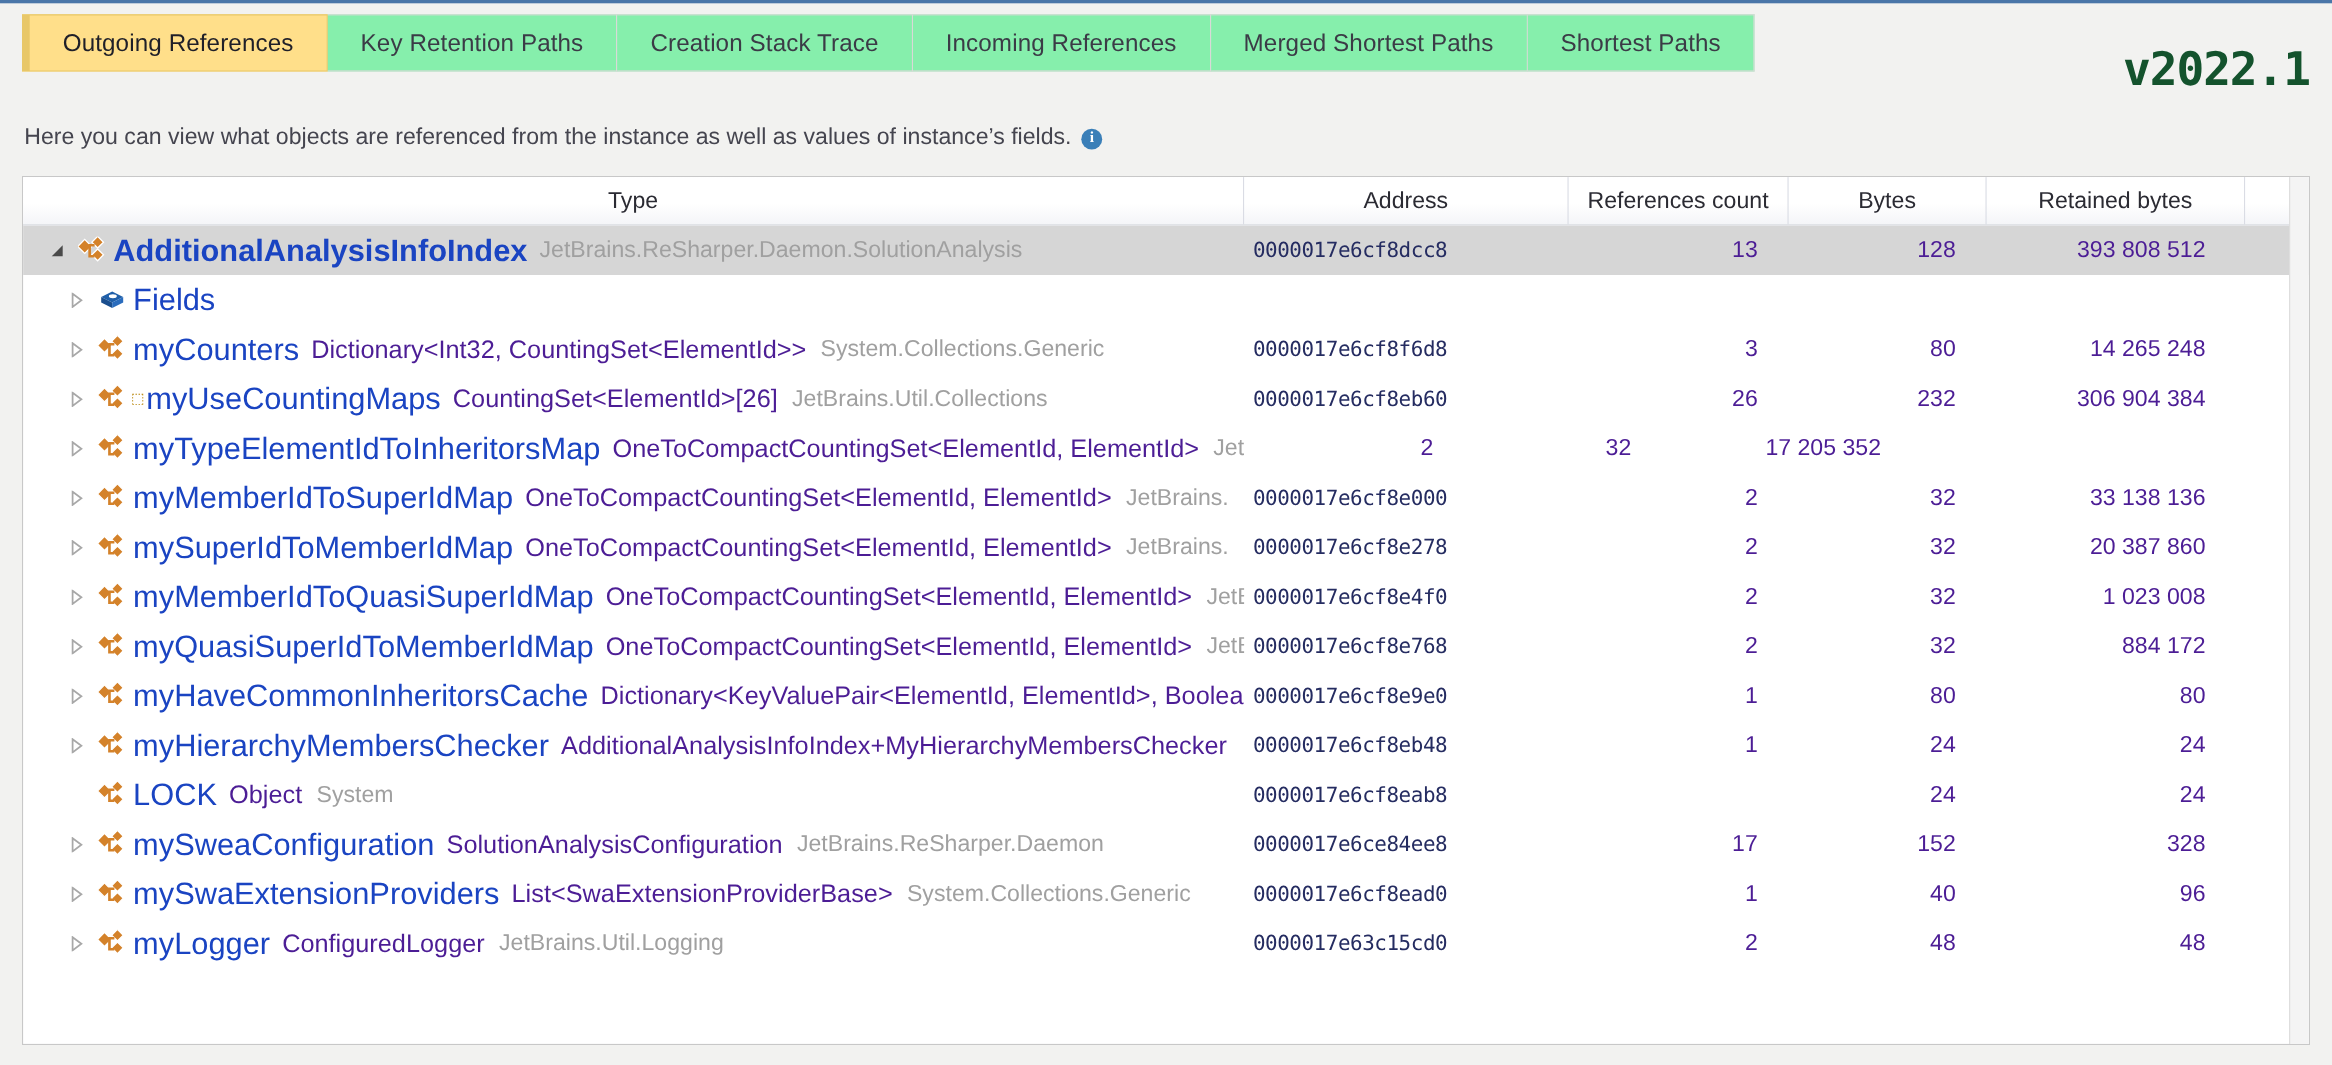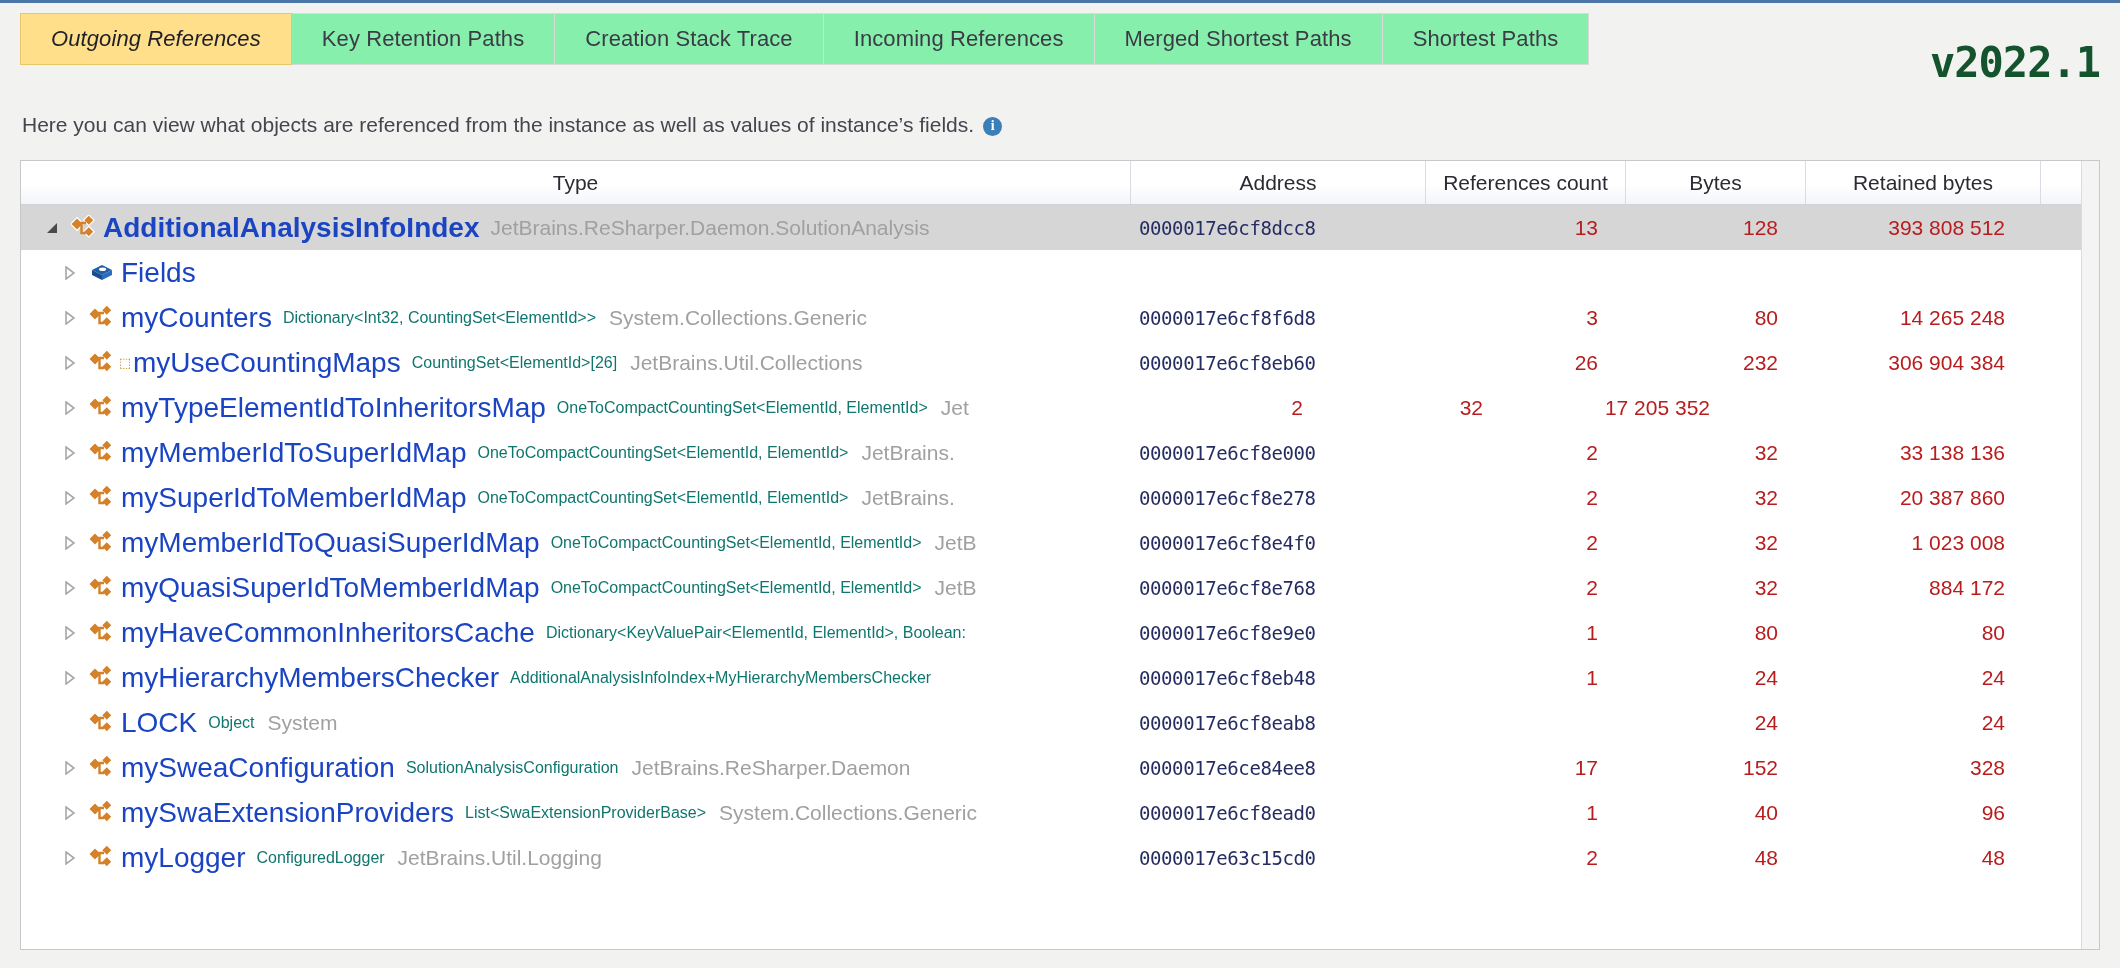--- a/index.html
+++ b/index.html
@@ -39,21 +39,21 @@
     display: flex;
     align-items: center;
     justify-content: center;
     font-size: 22px;
     color: #3b3b46;
     padding: 0 30px;
     white-space: nowrap;
     cursor: pointer;
     letter-spacing: 0.1px;
   }
-  .tab:first-child { border-left: 1px solid #701a75; font-style: italic; }
+  .tab:first-child { border-left: 7px solid #701a75; }
   .tab.active {
     background: #ffdf8a;
     border-color: #e8c768;
     color: #1f1f28;
   }
   .tab.active + .tab { border-left: none; }
 
   
   .version {
     position: absolute;
@@ -162,21 +162,21 @@
     padding-left: 8px;
     font-family: "DejaVu Sans Mono", "Liberation Mono", monospace;
     font-size: 19px;
     color: #252c61;
     letter-spacing: -0.4px;
   }
   .c-num {
     justify-content: flex-end;
     padding-right: 28px;
     font-size: 21px;
-    color: #b91c1c;
+    color: #4c1d95;
   }
   .c-refcount { width: 200px; }
   .c-bytes    { width: 180px; }
   .c-retained { width: 235px; padding-right: 36px; }
   .c-spacer   { width: 58px; }
 
   
   .indent { flex: none; }
   .expander {
     flex: none;
@@ -206,22 +206,22 @@
     font-family: "DejaVu Sans", sans-serif;
   }
 
   .name {
     font-size: 28px;
     color: #1a44c2;
     margin-right: 11px;
   }
   .name.bold { font-weight: 600; }
   .typename {
-    font-size: 16px;
-    color: #0f766e;
+    font-size: 23px;
+    color: #4c1d95;
     margin-right: 13px;
   }
   .ns {
     font-size: 21px;
     color: #a0a0a0;
   }
 
   
   .gutter {
     position: absolute;

